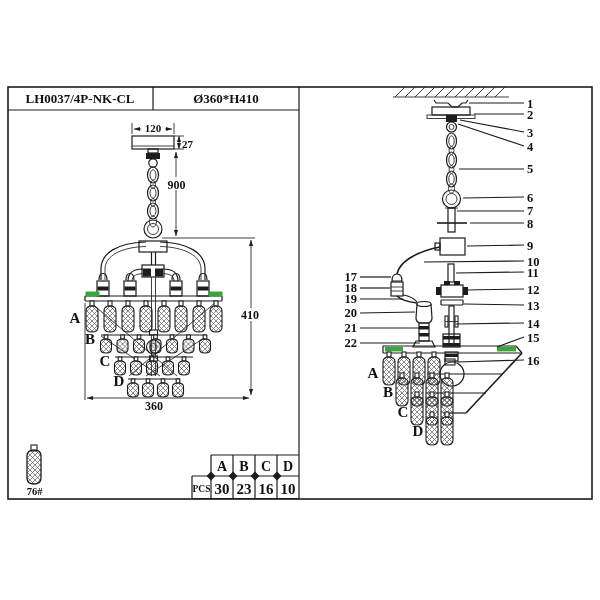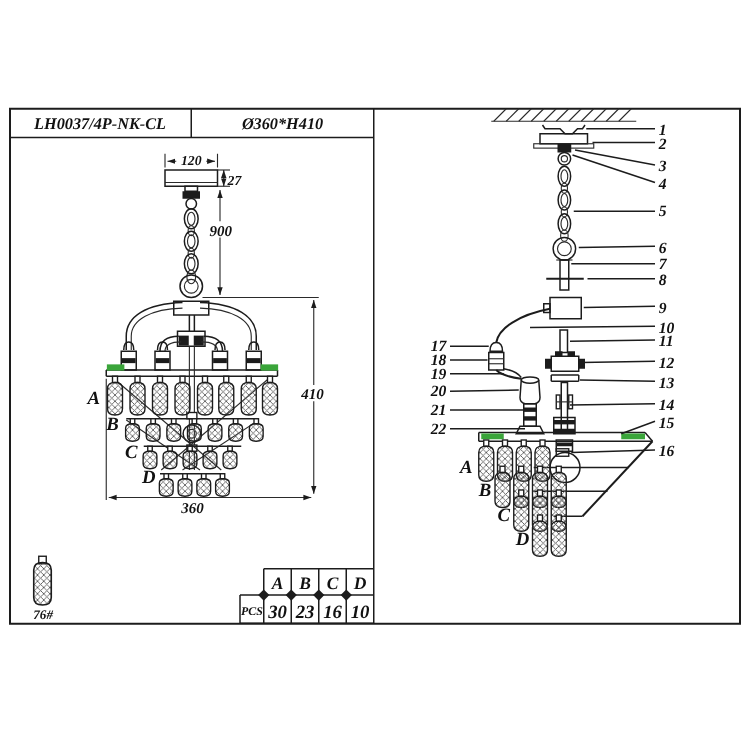--- a/index.html
+++ b/index.html
@@ -1,17 +1,17 @@
 <!DOCTYPE html>
 <html><head>
 <meta charset="utf-8">
 <style>
   html,body{margin:0;padding:0;background:#fff;}
   #canvas{position:relative;width:600px;height:600px;background:#ffffff;overflow:hidden;
-          font-family:"Liberation Serif",serif;font-style:italic;}
+          font-family:"Liberation Serif",serif;}
   svg text{fill:#111;font-family:"Liberation Serif",serif;font-weight:bold;}
   .ln{stroke:#1c1c1c;fill:none;stroke-width:1.2;}
   .lnb{stroke:#1c1c1c;fill:none;stroke-width:1.6;}
   .lnt{stroke:#2a2a2a;fill:none;stroke-width:0.9;}
   .blk{fill:#1c1c1c;stroke:none;}
   .wht{fill:#ffffff;stroke:none;}
   .cw{fill:#fff;stroke:#1c1c1c;stroke-width:1.1;}
 </style>
 </head>
 <body>

